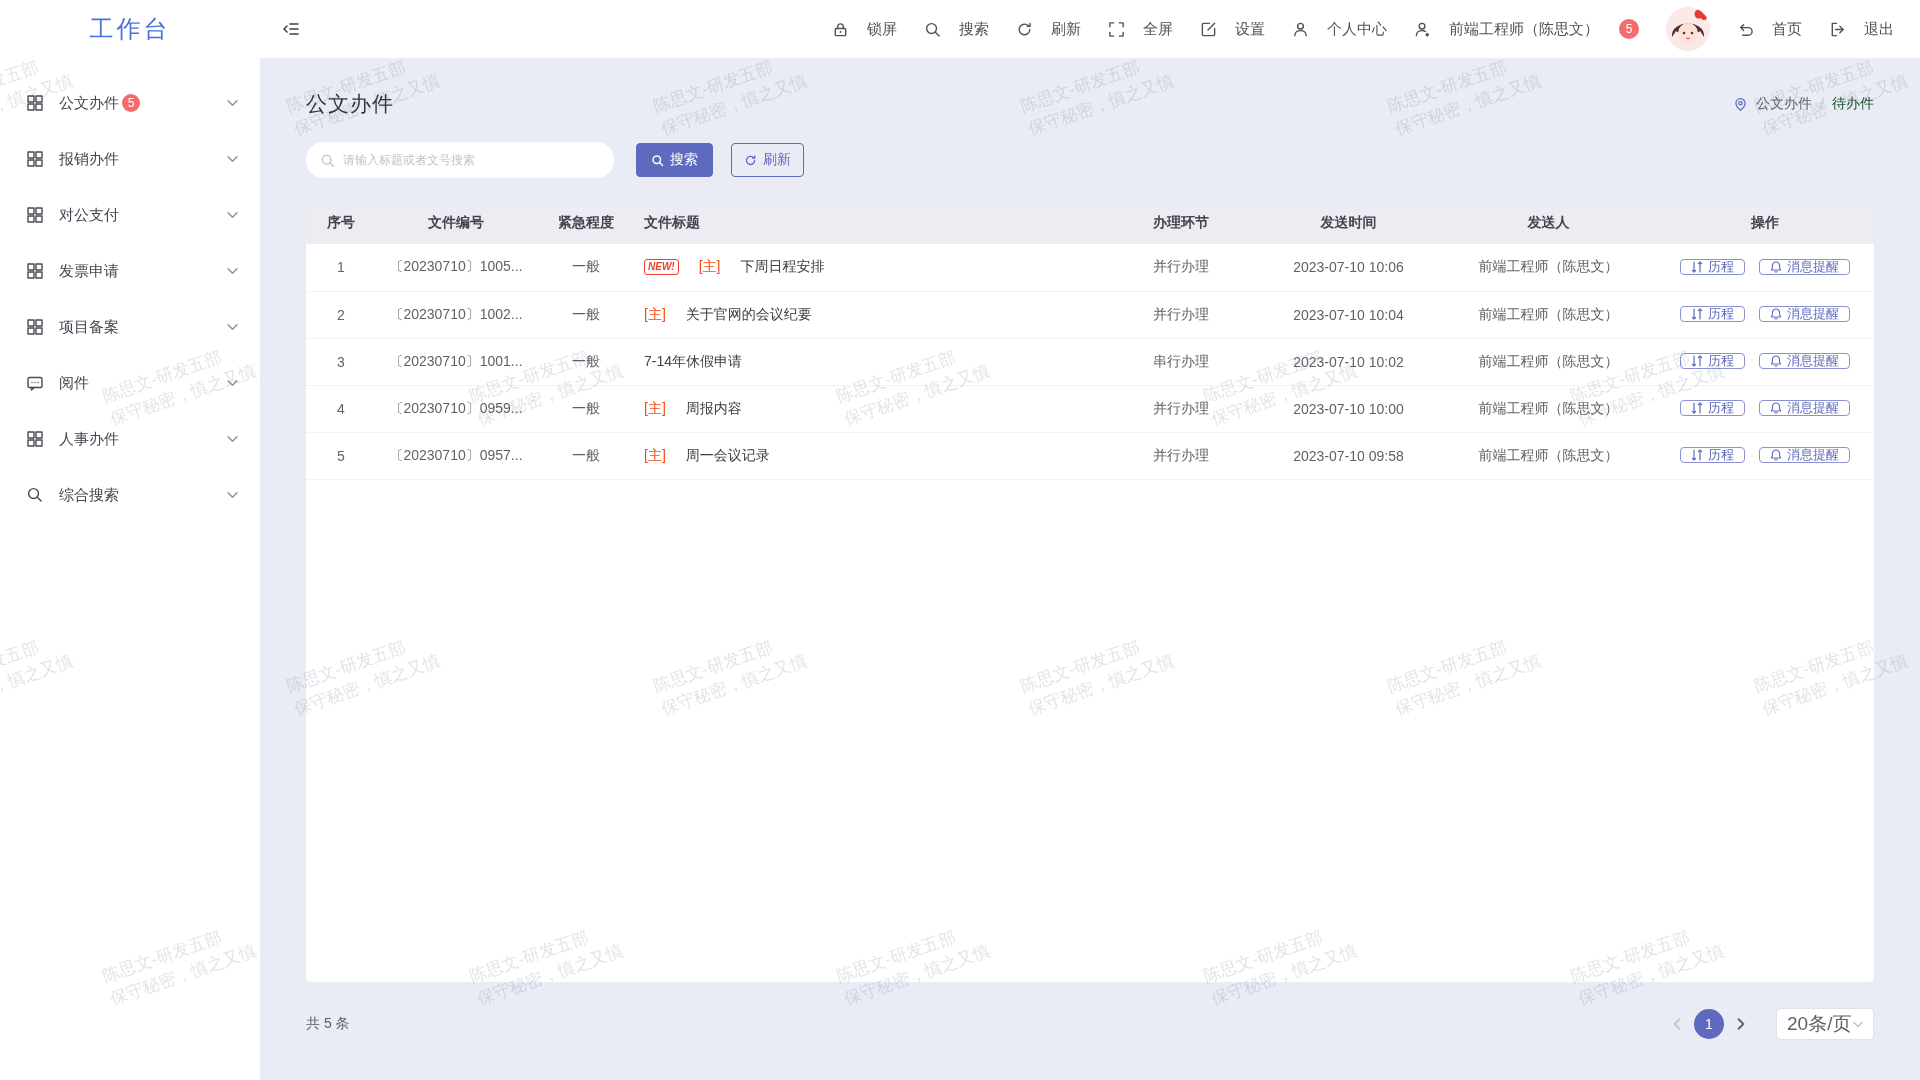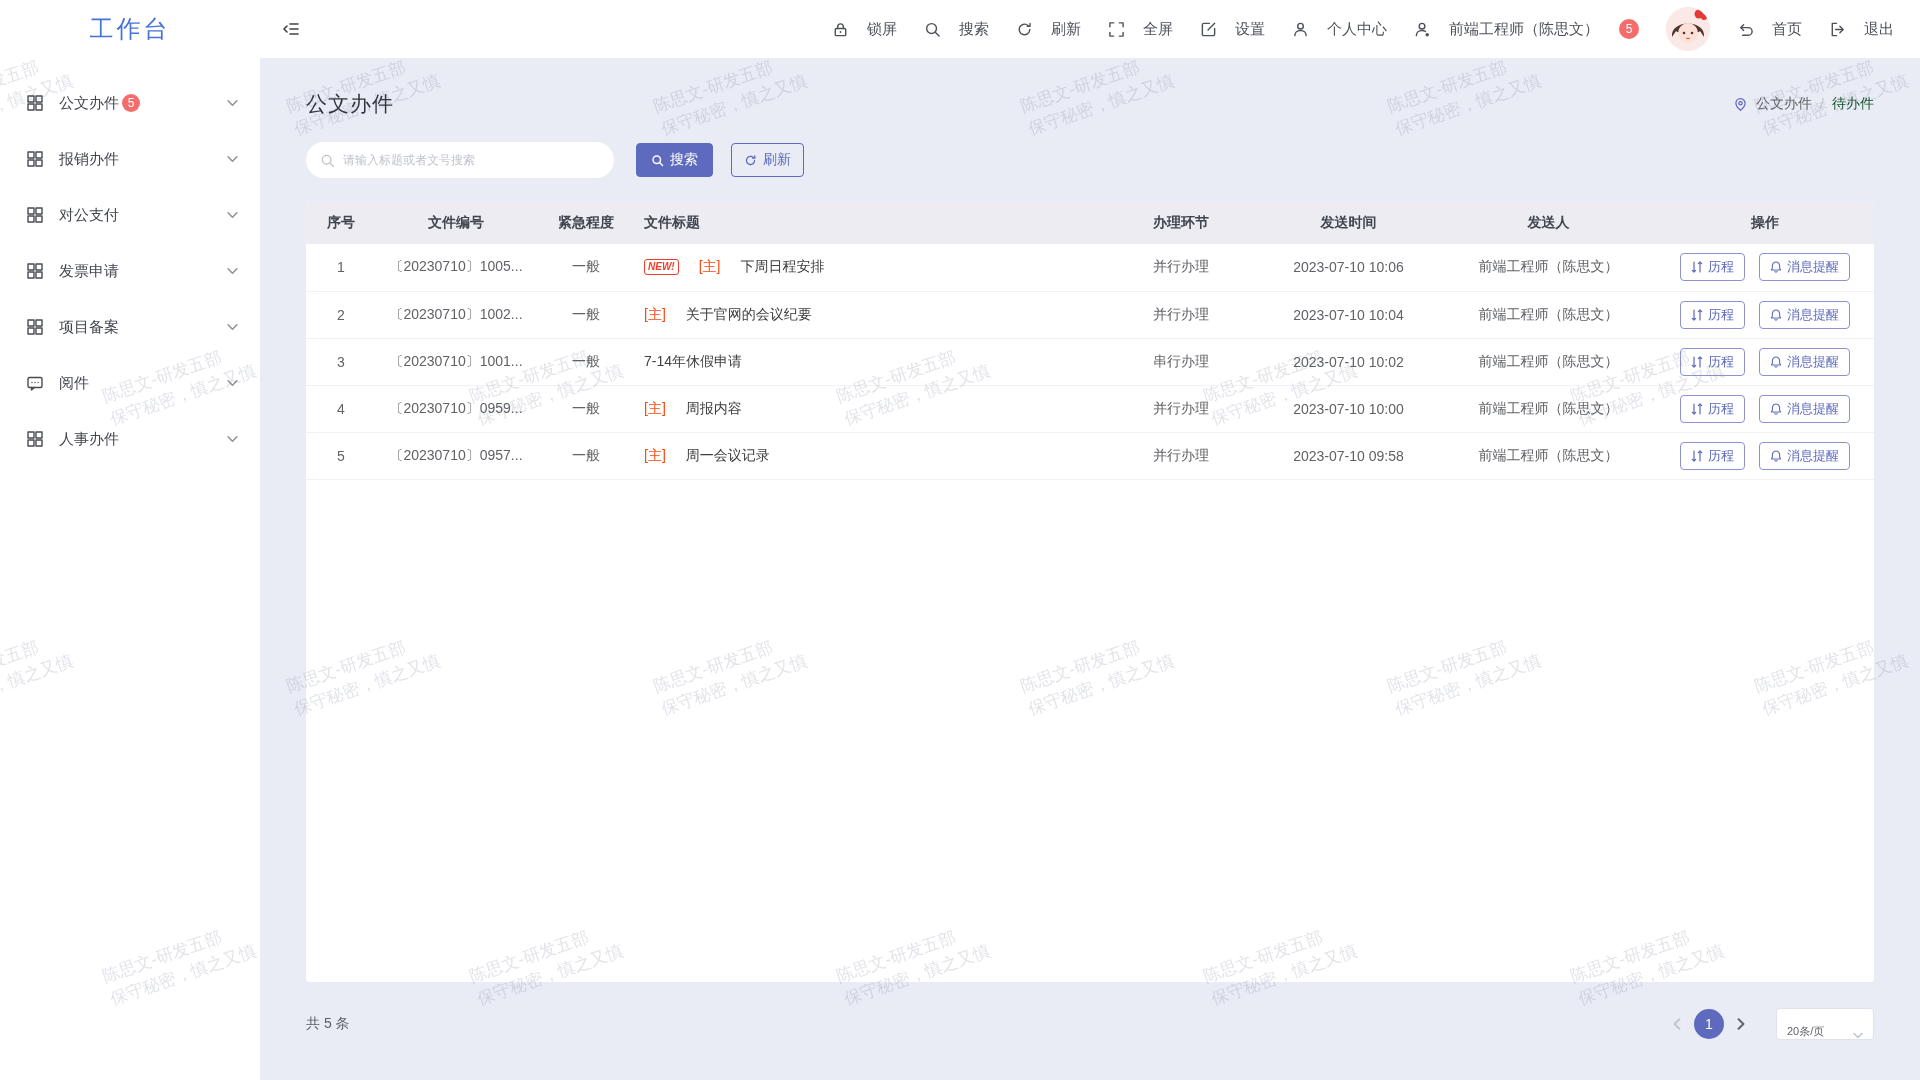--- a/index.html
+++ b/index.html
@@ -49,33 +49,33 @@
   thead tr { background:#ececf2; height:42px; }
   th { color:#41454f; font-weight:bold; text-align:center; font-size:14px; }
   th.col-title { text-align:left; padding-left:8px; }
   tbody tr { height:47px; border-bottom:1px solid #f1f1f6; background:#fff; }
   td { color:#606266; text-align:center; }
   td.col-title { text-align:left; padding-left:8px; }
   .title-cell { display:flex; align-items:center; gap:20px; }
   .new-badge { color:#ee3f2d; border:1px solid #ee3f2d; font-size:10px; font-weight:bold; font-style:italic; padding:0 3px; border-radius:3px; line-height:14px; flex:none; }
   .doc-tag { color:#f4490f; }
   .doc-title { color:#404040; cursor:pointer; }
-  .action-btn { display:inline-flex; align-items:center; gap:5px; height:28px; padding:0 10px; border:1px solid #8a93d0; border-radius:4px; background:#fff; color:#5d6abd; font-size:13px; cursor:pointer; }
+  .action-btn { display:inline-flex; align-items:center; gap:5px; height:16px; padding:0 10px; border:1px solid #8a93d0; border-radius:4px; background:#fff; color:#5d6abd; font-size:13px; cursor:pointer; }
   .action-btn + .action-btn { margin-left:10px; }
   .action-btn svg { display:block; }
 
   
   .footer { margin-top:24px; display:flex; align-items:center; height:36px; }
   .total { font-size:14px; color:#5a5e66; }
   .pager { margin-left:auto; display:flex; align-items:center; }
   .page-arrow { display:flex; align-items:center; cursor:pointer; padding:0 6px; }
   .page-prev { color:#c0c4cc; }
   .page-next { color:#606266; }
   .page-num { width:30px; height:30px; border-radius:50%; background:#5d6abd; color:#fff; display:flex; align-items:center; justify-content:center; font-size:14px; margin:0 6px; cursor:pointer; }
-  .page-size { width:98px; height:32px; background:#fff; border:1px solid #dfe2ea; border-radius:4px; display:flex; align-items:flex-end; justify-content:space-between; padding:0 10px; color:#606266; font-size:11px; margin-left:24px; cursor:pointer; }
+  .page-size { width:98px; height:32px; background:#fff; border:1px solid #dfe2ea; border-radius:4px; display:flex; align-items:center; justify-content:space-between; padding:0 10px; color:#606266; font-size:19px; margin-left:24px; cursor:pointer; }
   .page-size svg { color:#c0c4cc; }
 
   
   .watermark { position:absolute; inset:0; z-index:10; pointer-events:none; overflow:hidden; }
   .wm { position:absolute; transform:rotate(-19deg); color:rgba(70,80,120,0.16); font-size:17px; line-height:24px; white-space:nowrap; }
 </style>
 </head>
 <body>
 
 <div class="sidebar">
@@ -187,20 +187,35 @@
       <div class="menu-item">
     <span class="mi-icon">
           <svg width="18" height="18" viewBox="0 0 18 18" fill="none" stroke="currentColor" stroke-linecap="round" stroke-linejoin="round" stroke-width="1.4">
             <rect x="2" y="2" width="6" height="6"></rect>
             <rect x="10" y="2" width="6" height="6"></rect>
             <rect x="2" y="10" width="6" height="6"></rect>
             <rect x="10" y="10" width="6" height="6"></rect>
           </svg>
         </span>
     <span class="mi-label">人事办件</span>
+
+    <span class="mi-chevron">
+      <svg width="11" height="8" viewBox="0 0 10 7" fill="none" stroke="currentColor" stroke-width="1.4" stroke-linecap="round" stroke-linejoin="round">
+            <path d="M1 1.5l4 4 4-4"></path>
+          </svg>
+    </span>
+  </div>
+      <div class="menu-item">
+    <span class="mi-icon">
+          <svg width="17" height="17" viewBox="0 0 18 18" fill="none" stroke="currentColor" stroke-linecap="round" stroke-linejoin="round" stroke-width="1.5">
+            <circle cx="8" cy="8" r="5.2"></circle>
+            <path d="M12.2 12.2L16 16"></path>
+          </svg>
+        </span>
+    <span class="mi-label">综合搜索</span>
 
     <span class="mi-chevron">
       <svg width="11" height="8" viewBox="0 0 10 7" fill="none" stroke="currentColor" stroke-width="1.4" stroke-linecap="round" stroke-linejoin="round">
             <path d="M1 1.5l4 4 4-4"></path>
           </svg>
     </span>
   </div>
     </div>
 </div>
 

